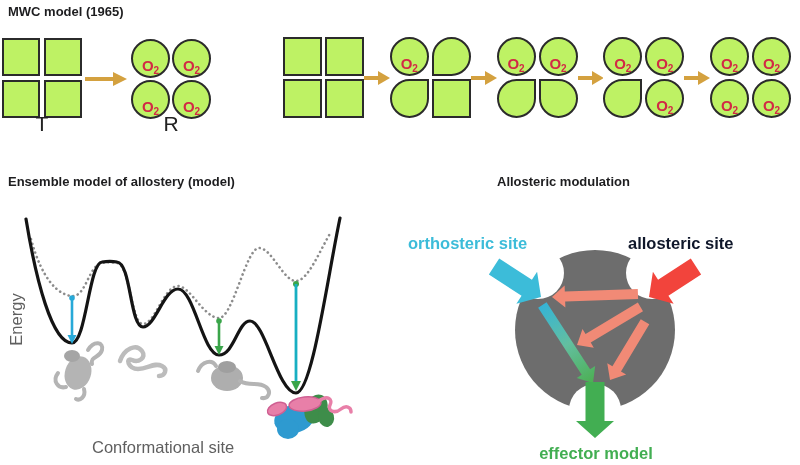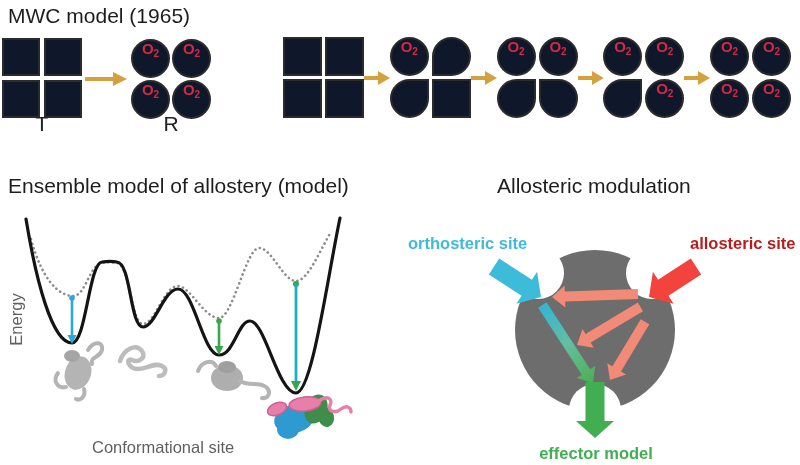--- a/index.html
+++ b/index.html
@@ -1,26 +1,26 @@
 <!DOCTYPE html>
 <html><head>
 <meta charset="utf-8">
 <style>
   html,body{margin:0;padding:0;background:#fff;}
   #canvas{position:relative;width:800px;height:465px;background:#fff;overflow:hidden;
           font-family:"Liberation Sans",sans-serif;}
-  .title{position:absolute;font-size:21px;font-weight:400;color:#1d1d1f;white-space:nowrap;}
+  .title{position:absolute;font-size:13px;font-weight:700;color:#1d1d1f;white-space:nowrap;}
   .axis-label{position:absolute;font-size:16.5px;font-weight:400;color:#5f5f5f;white-space:nowrap;}
   .state-label{position:absolute;font-size:21px;font-weight:400;color:#222;text-align:center;}
   .site-label{position:absolute;font-size:16.5px;font-weight:700;white-space:nowrap;}
   .grp{display:grid;grid-template-columns:repeat(2,39px);grid-auto-rows:39px;gap:3px;}
   .mwc-squares{position:absolute;left:2px;top:38px;grid-template-columns:repeat(2,38px);grid-auto-rows:38px;gap:4px;}
   .mwc-circles{position:absolute;left:131px;top:39px;gap:2px;}
-  .cell{box-sizing:border-box;width:39px;height:39px;border:2.5px solid #2b2b2b;background:#0f172a;
-        display:flex;align-items:flex-start;justify-content:center;}
+  .cell{box-sizing:border-box;width:39px;height:39px;border:2.5px solid #2b2b2b;background:#bef264;
+        display:flex;align-items:flex-end;justify-content:center;}
   .mwc-squares .cell{width:38px;height:38px;}
   .circle{border-radius:50%;}
   .td-bl0{border-radius:50% 50% 50% 0;}  
   .td-tr0{border-radius:50% 0 50% 50%;}  
   .td-tl0{border-radius:0 50% 50% 50%;}  
   .o2{color:#d22945;font-weight:700;font-size:15px;line-height:1;white-space:nowrap;}
   .o2 .sub{font-size:10px;vertical-align:-3px;}
   .knf-row{position:absolute;left:283px;top:37px;width:508px;display:flex;
            align-items:center;justify-content:space-between;}
   svg{display:block;}
@@ -240,16 +240,16 @@
     </g>
     <g transform="translate(229,57) rotate(147)">
       <polygon points="0,0 -17,-19 -17,-9.5 -56,-9.5 -56,9.5 -17,9.5 -17,19" fill="#f2443c"></polygon>
     </g>
     <g transform="translate(175,198) rotate(90)">
       <polygon points="0,0 -17,-19 -17,-9.5 -56,-9.5 -56,9.5 -17,9.5 -17,19" fill="#42ae52"></polygon>
     </g>
   </svg>
 
   <div class="site-label" style="left:408px;top:234px;width:130px;text-align:left;color:#3cbcd9">orthosteric site</div>
-  <div class="site-label" style="left:690px;top:234px;color:#b91c1c">allosteric site</div>
+  <div class="site-label" style="left:628px;top:234px;color:#0f172a">allosteric site</div>
   <div class="site-label" style="left:538px;top:444px;width:116px;text-align:center;color:#42ae52">effector model</div>
 
 </div>
 
 </body></html>

